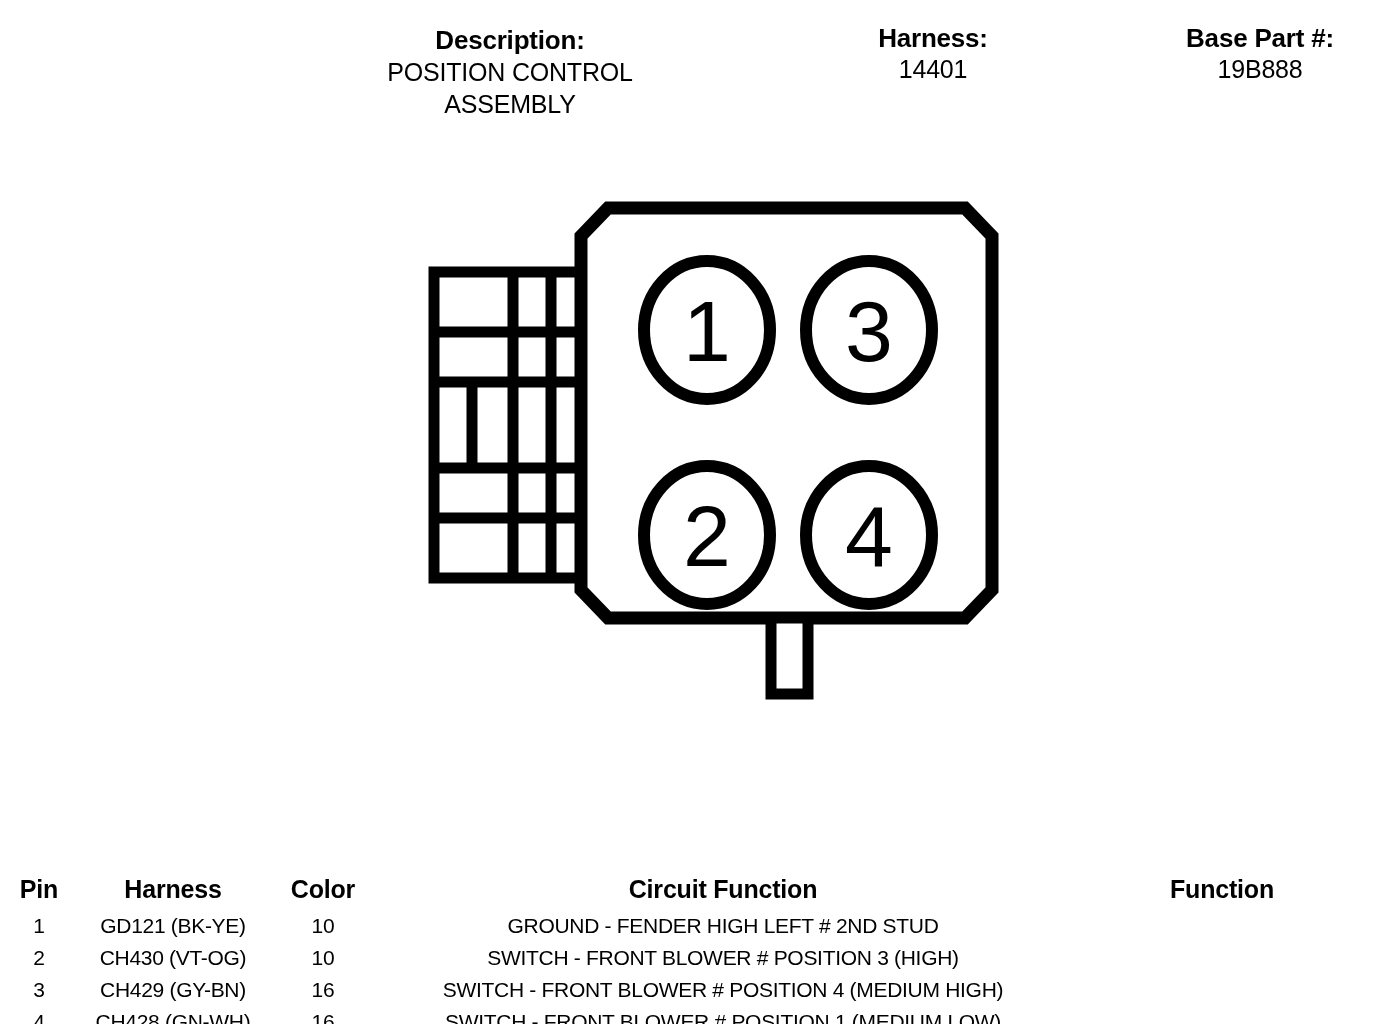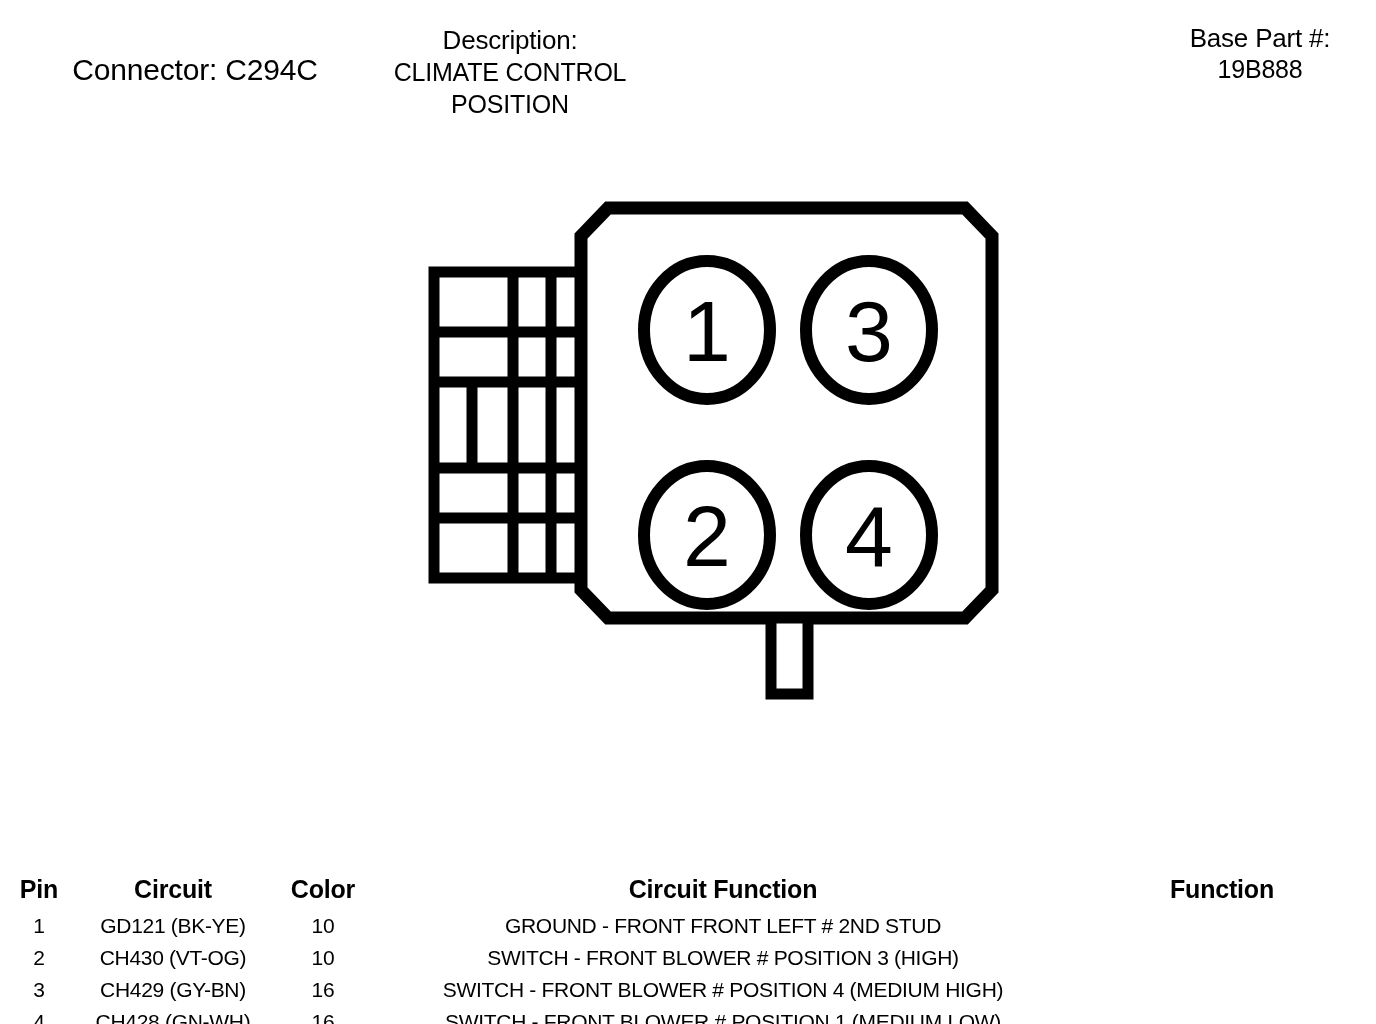--- a/index.html
+++ b/index.html
@@ -24,21 +24,21 @@
     left: 0;
     top: 0;
     width: 1376px;
     height: 135px;
   }
   .hdr-field {
     position: absolute;
     text-align: center;
   }
   .hdr-label {
-    font-weight: normal;
+    font-weight: bold;
     font-size: 26px;
     line-height: 32px;
     letter-spacing: -0.2px;
     white-space: nowrap;
   }
   .hdr-value {
     font-weight: normal;
     font-size: 25px;
     line-height: 30px;
     letter-spacing: -0.2px;
@@ -148,30 +148,31 @@
   th.h-circuit, td.d-circuit  { }
   th.h-gauge, td.d-gauge      { }
   th.h-function, td.d-function{ }
   th.h-qual, td.d-qual        { }
 </style>
 </head>
 <body>
 
 <div id="header-bar">
 
-  <div class="hdr-field" id="hdr-connector">
-    <div class="hdr-label">Connector: C294C</div>
-  </div>
 
   <div class="hdr-field" id="hdr-description">
     <div class="hdr-label">Description:</div>
-    <div class="hdr-value wrap">CLIMATE CONTROL POSITION</div>
+    <div class="hdr-value wrap">POSITION CONTROL ASSEMBLY</div>
   </div>
 
 
+  <div class="hdr-field" id="hdr-harness">
+    <div class="hdr-label">Harness:</div>
+    <div class="hdr-value">14401</div>
+  </div>
 
   <div class="hdr-field" id="hdr-basepart">
     <div class="hdr-label">Base Part #:</div>
     <div class="hdr-value">19B888</div>
   </div>
 
 </div>
 
 <div id="connector-drawing">
   <svg id="connector-svg" width="1376" height="620" viewBox="0 0 1376 620" xmlns="http://www.w3.org/2000/svg">
@@ -226,33 +227,33 @@
     <colgroup>
       <col class="c-pin">
       <col class="c-circuit">
       <col class="c-gauge">
       <col class="c-function">
       <col class="c-qual">
     </colgroup>
     <thead>
       <tr>
         <th class="h-pin">Pin</th>
-        <th class="h-circuit">Circuit</th>
+        <th class="h-circuit">Harness</th>
         <th class="h-gauge">Color</th>
         <th class="h-function">Circuit Function</th>
         <th class="h-qual">Function</th>
       </tr>
     </thead>
     <tbody>
 
       <tr>
         <td class="d-pin">1</td>
         <td class="d-circuit">GD121 (BK-YE)</td>
         <td class="d-gauge">10</td>
-        <td class="d-function">GROUND - FRONT FRONT LEFT # 2ND STUD</td>
+        <td class="d-function">GROUND - FENDER HIGH LEFT # 2ND STUD</td>
         <td class="d-qual"></td>
       </tr>
 
       <tr>
         <td class="d-pin">2</td>
         <td class="d-circuit">CH430 (VT-OG)</td>
         <td class="d-gauge">10</td>
         <td class="d-function">SWITCH - FRONT BLOWER # POSITION 3 (HIGH)</td>
         <td class="d-qual"></td>
       </tr>

